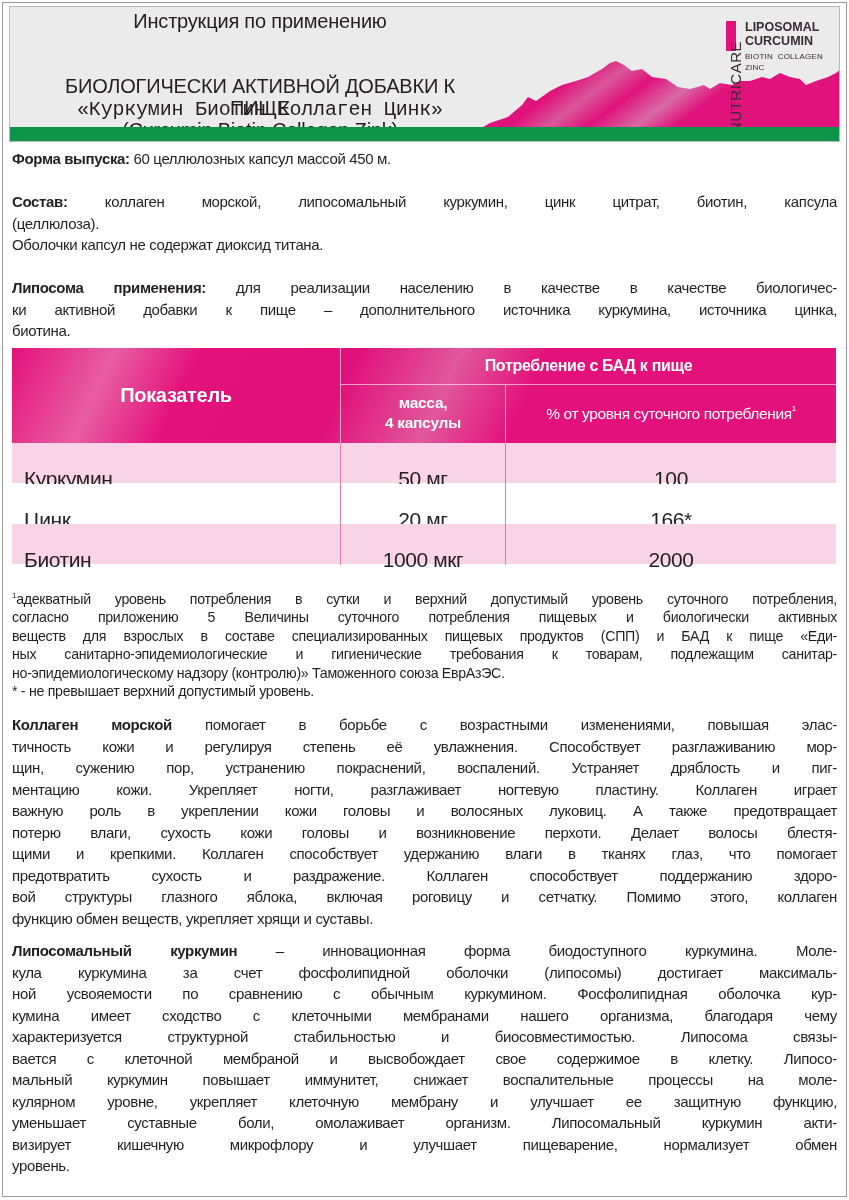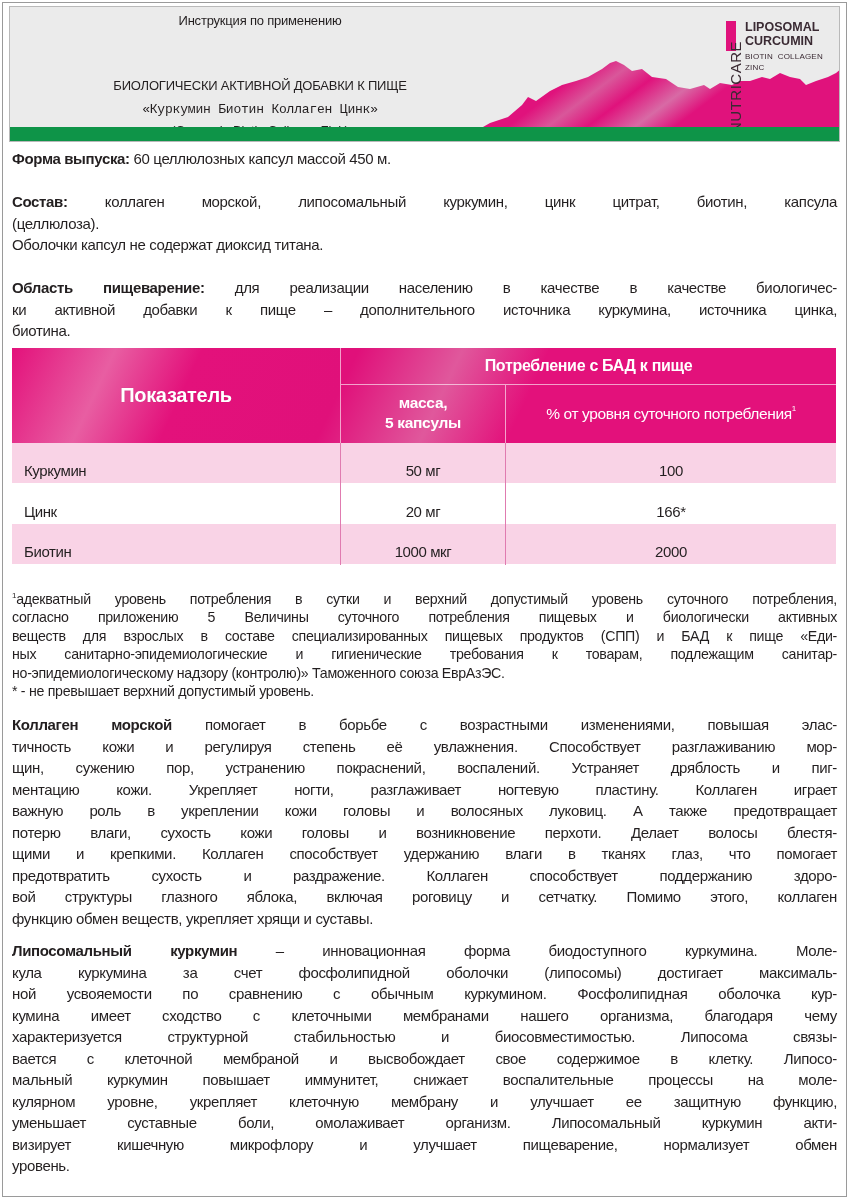--- a/index.html
+++ b/index.html
@@ -15,21 +15,21 @@
     .banner {
       position: absolute; left: 9px; top: 6px; width: 831px; height: 136px;
       background: #ebebeb; border: 1px solid #b9b9b9; overflow: hidden;
     }
     .banner-mountains { position: absolute; left: 0; top: 0; width: 831px; height: 136px; }
     .banner-green {
       position: absolute; left: 0; bottom: 0; width: 100%; height: 14px; background: #0e9448;
     }
     .banner-text {
       position: absolute; left: 40px; top: 0; width: 420px; text-align: center;
-      font-family: "Liberation Sans", sans-serif; font-size: 13px; color: #231f20;
+      font-family: "Liberation Sans", sans-serif; font-size: 20px; color: #231f20;
       letter-spacing: -0.2px;
     }
     .banner-text div { height: 19px; line-height: 19px; }
     .banner-text .l1 { margin-top: 3px; height: 25px; line-height: 22px; }
     .banner-text .l2 { height: 25px; line-height: 22px; margin-top: 40px; }
     .banner-text .l3 { height: 21px; font-family: Liberation Mono, monospace; }
     .banner-text .l4 { height: 22px; }
 
     .brand-block { position: absolute; left: 712px; top: 6px; width: 120px; height: 118px; }
     .brand-pinkbar { position: absolute; left: 4px; top: 8px; width: 10px; height: 30px; background: #e0127c; }
@@ -69,21 +69,21 @@
     .th-cons { left: 329px; top: 0; width: 495px; height: 36px; line-height: 36px; font-size: 16px; font-weight: bold; letter-spacing: -0.3px; }
     .th-mass { left: 329px; top: 37px; width: 164px; height: 58px; font-size: 15.5px; line-height: 20px; padding-top: 8px; letter-spacing: -0.3px; font-weight: bold; }
     .th-pct { left: 494px; top: 37px; width: 330px; height: 58px; line-height: 58px; font-size: 15.5px; letter-spacing: -0.4px; }
     .th-pct sup { font-size: 8px; vertical-align: 8px; line-height: 0; }
     .vline { position: absolute; width: 1px; background: rgba(255,255,255,0.6); }
     .hline { position: absolute; height: 1px; background: rgba(255,255,255,0.6); }
 
     .tr { position: absolute; left: 0; width: 824px; height: 40px; }
     .tr.pink { background: #f9d3e6; }
     .tr.white { background: #ffffff; }
-    .td { position: absolute; top: 8px; height: 24px; line-height: 40px; font-size: 15px; color: #231f20; letter-spacing: -0.4px; }
+    .td { position: absolute; top: 16px; height: 24px; line-height: 40px; font-size: 21px; color: #231f20; letter-spacing: -0.4px; }
     .td-name { left: 12px; width: 310px; text-align: left; }
     .td-mass { left: 329px; width: 164px; text-align: center; }
     .td-pct { left: 494px; width: 330px; text-align: center; }
     .row-vline { position: absolute; top: 95px; width: 1px; height: 122px; background: #e07bb0; }
 
     
     .foot {
       position: absolute; left: 12px; top: 590px; width: 825px; font-size: 14.2px; line-height: 18.4px;
       color: #231f20; letter-spacing: -0.3px;
     }
@@ -140,32 +140,32 @@
   <span class="line last"><b>Форма выпуска:</b><span> 60 целлюлозных капсул массой 450 м.</span></span>
 </div>
 
 <div class="para" style="top:191px;">
   <span class="line"><b>Состав:</b><span> коллаген морской, липосомальный куркумин, цинк цитрат, биотин, капсула</span></span>
   <span class="line last">(целлюлоза).</span>
   <span class="line last">Оболочки капсул не содержат диоксид титана.</span>
 </div>
 
 <div class="para" style="top:277px;">
-  <span class="line"><b>Область пищеварение:</b><span> для реализации населению в качестве в качестве биологичес-</span></span>
+  <span class="line"><b>Липосома применения:</b><span> для реализации населению в качестве в качестве биологичес-</span></span>
   <span class="line">ки активной добавки к пище – дополнительного источника куркумина, источника цинка,</span>
   <span class="line last">биотина.</span>
 </div>
 
 <div class="tbl">
   <div class="tbl-head">
     <div class="th th-pok">Показатель</div>
     <div class="th th-cons">Потребление с БАД к пище</div>
     <div class="th th-mass">
       <div>масса,</div>
-      <div>5 капсулы</div>
+      <div>4 капсулы</div>
     </div>
     <div class="th th-pct"><span>% от уровня суточного потребления</span><sup>1</sup></div>
     <div class="vline" style="left:328px; top:0; height:95px;"></div>
     <div class="vline" style="left:493px; top:37px; height:58px;"></div>
     <div class="hline" style="left:329px; top:36px; width:495px;"></div>
   </div>
 
   <div class="tr pink" style="top:95px;">
     <div class="td td-name">Куркумин</div>
     <div class="td td-mass">50 мг</div>

